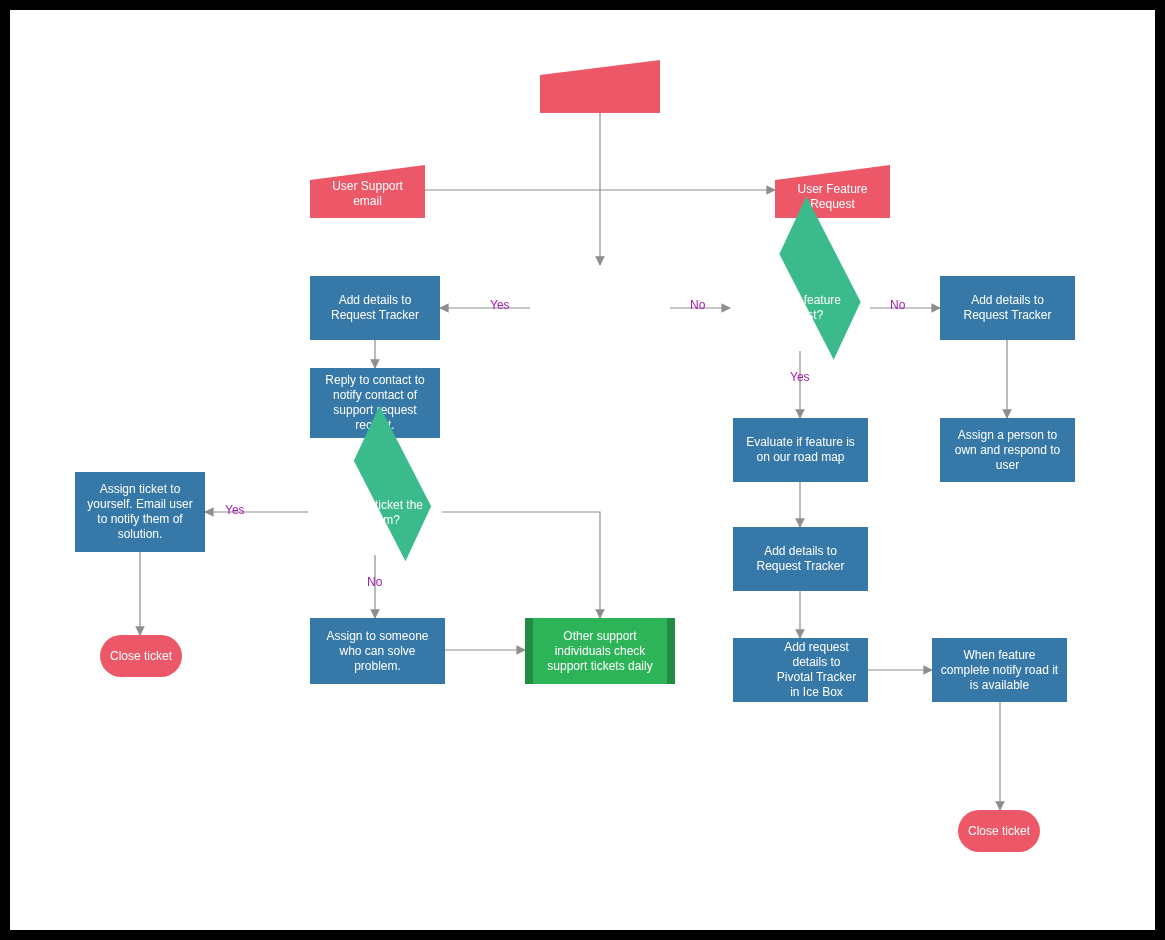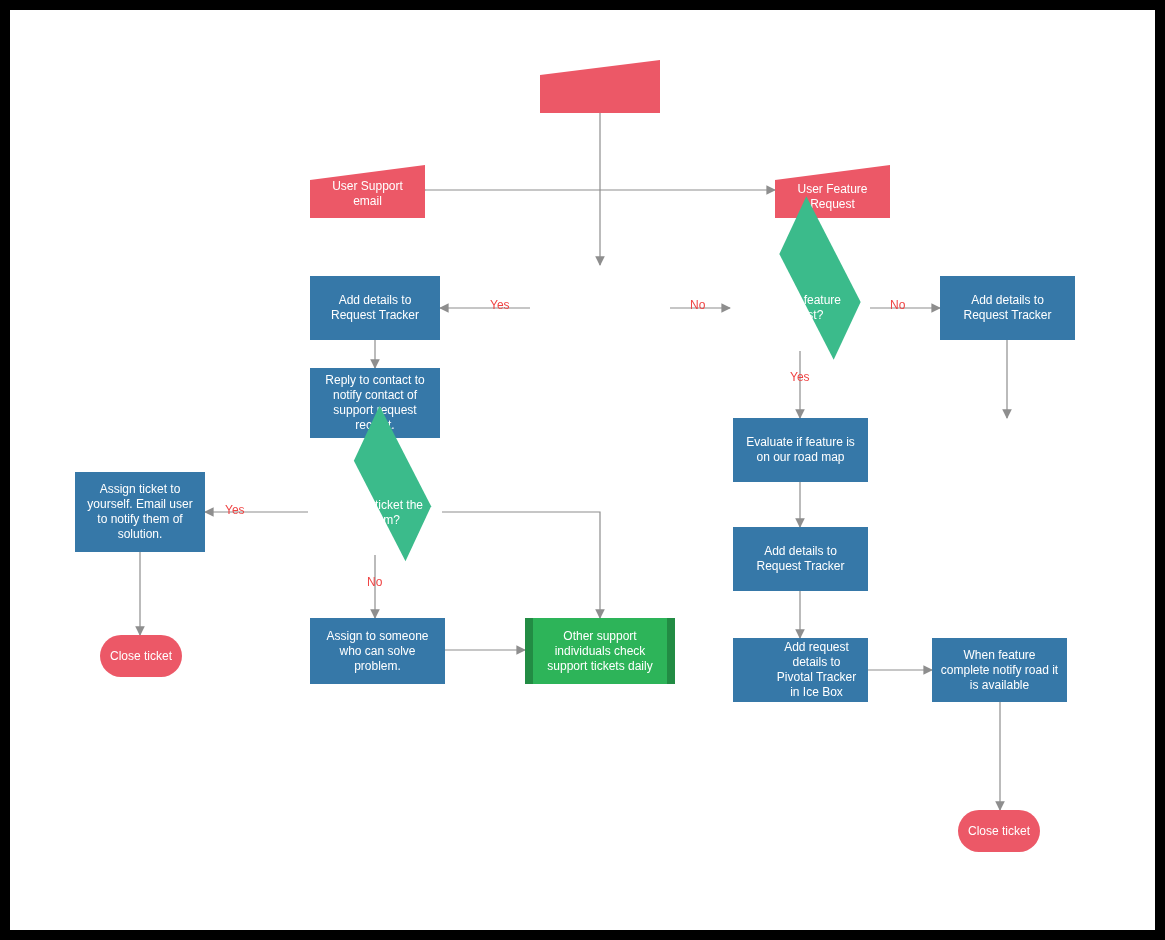--- a/index.html
+++ b/index.html
@@ -57,21 +57,21 @@
     display: flex;
     align-items: center;
     justify-content: center;
     text-align: center;
     line-height: 1.25;
     padding: 0 14px;
     box-sizing: border-box;
   }
   .edge-label {
     position: absolute;
-    color: #ef4444;
+    color: #a21caf;
     font-size: 12px;
     background: rgba(255,255,255,0.0);
   }
   svg.edges {
     position: absolute;
     inset: 0;
     width: 100%;
     height: 100%;
     overflow: visible;
   }
@@ -215,15 +215,18 @@
     </div>
 
     <div class="shape terminator" style="left:948px; top:800px; width:82px; height:42px;">
       <span>Close ticket</span>
     </div>
 
     <div class="shape process" style="left:930px; top:266px; width:135px; height:64px;">
       <span>Add details to Request Tracker</span>
     </div>
 
+    <div class="shape process" style="left:930px; top:408px; width:135px; height:64px;">
+      <span>Assign a person to own and respond to user</span>
+    </div>
 
   </div>
 </div>
 
 </body></html>

